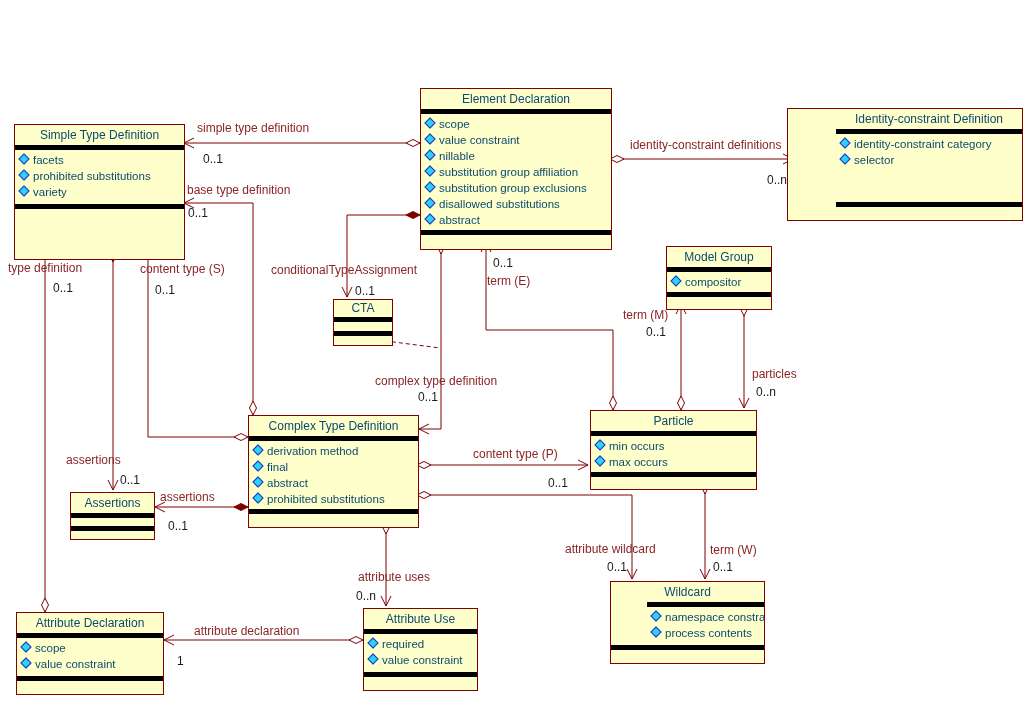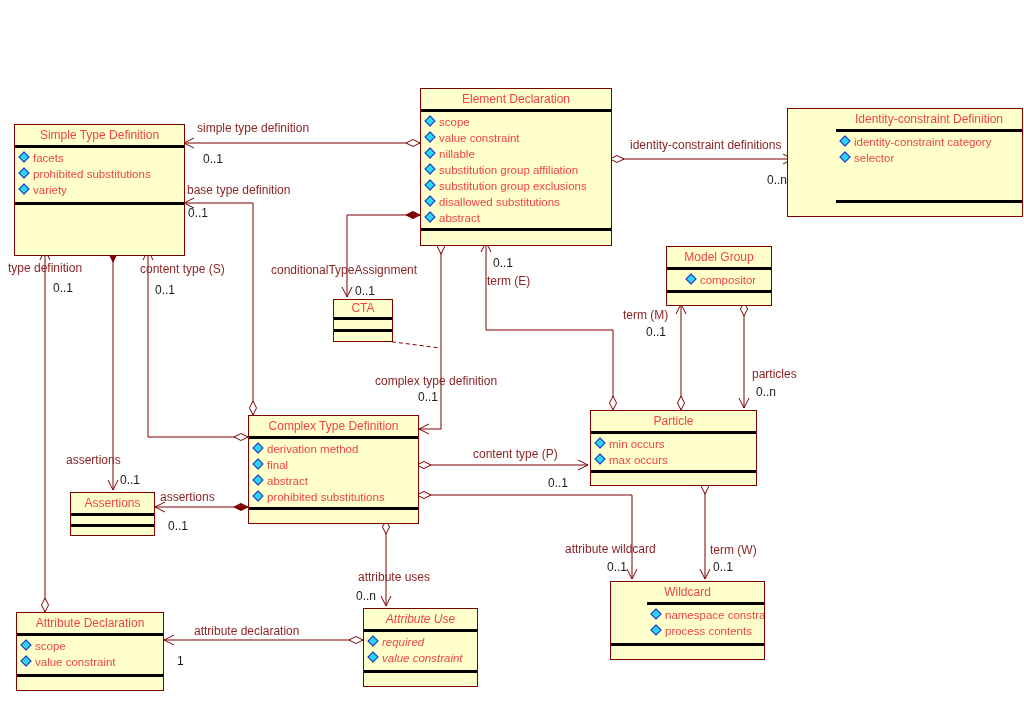--- a/index.html
+++ b/index.html
@@ -4,23 +4,23 @@
 <style>
   html,body{margin:0;padding:0;background:#ffffff;}
   #canvas{position:relative;width:1024px;height:720px;background:#ffffff;overflow:hidden;
           font-family:"Liberation Sans", sans-serif;}
   #edges{position:absolute;left:0;top:0;z-index:0;}
   .edge{fill:none;stroke:#7e0000;stroke-width:1;}
   .edge-dashed{fill:none;stroke:#7e0000;stroke-width:1;stroke-dasharray:4 3;}
   .ename{fill:#8b2525;font-size:12px;font-family:"Liberation Sans",sans-serif;}
   .emult{fill:#1a1a1a;font-size:12px;font-family:"Liberation Sans",sans-serif;}
   .uml-class{position:absolute;z-index:1;background:#ffffcc;border:1px solid #7e0000;
-             color:#ef4444;}
+             color:#0c4a6e;}
   .uml-title{font-size:12px;text-align:center;height:20px;line-height:20px;white-space:nowrap;overflow:hidden;}
-  .uml-sec{border-top:3px solid #000000;}
+  .uml-sec{border-top:5px solid #000000;}
   .uml-attrs{padding:2px 0;}
   .attr-row{height:16px;line-height:16px;font-size:11.5px;padding-left:3px;white-space:nowrap;overflow:hidden;}
   .attr-icon{display:inline-block;width:6px;height:6px;background:#2ad4ff;border:1px solid #2d2db4;
              transform:rotate(45deg);margin:0 5px 1px 2px;}
 </style>
 </head>
 <body>
 
 <div id="canvas">
 
@@ -142,21 +142,21 @@
   </div>
 
   <div class="uml-class" style="left:317px;top:299px;width:58px;margin-left:16px;">
     <div class="uml-title" style="height:17px;line-height:17px;">CTA</div>
     <div class="uml-sec" style="height:9px;"></div>
     <div class="uml-sec" style="height:9px;"></div>
   </div>
 
   <div class="uml-class" style="left:666px;top:246px;width:104px;">
     <div class="uml-title">Model Group</div>
-    <div class="uml-sec uml-attrs" style="height:16px;text-align:center;">
+    <div class="uml-sec uml-attrs" style="height:16px;">
       <div class="attr-row"><span class="attr-icon"></span><span>compositor</span></div>
     </div>
     <div class="uml-sec" style="height:12px;"></div>
   </div>
 
   <div class="uml-class" style="left:590px;top:410px;width:165px;">
     <div class="uml-title">Particle</div>
     <div class="uml-sec uml-attrs" style="height:32px;">
       <div class="attr-row"><span class="attr-icon"></span><span>min occurs</span></div>
       <div class="attr-row"><span class="attr-icon"></span><span>max occurs</span></div>
@@ -183,21 +183,21 @@
 
   <div class="uml-class" style="left:16px;top:612px;width:146px;">
     <div class="uml-title">Attribute Declaration</div>
     <div class="uml-sec uml-attrs" style="height:34px;">
       <div class="attr-row"><span class="attr-icon"></span><span>scope</span></div>
       <div class="attr-row"><span class="attr-icon"></span><span>value constraint</span></div>
     </div>
     <div class="uml-sec" style="height:13px;"></div>
   </div>
 
-  <div class="uml-class" style="left:363px;top:608px;width:113px;font-style:italic;">
+  <div class="uml-class" style="left:363px;top:608px;width:113px;">
     <div class="uml-title">Attribute Use</div>
     <div class="uml-sec uml-attrs" style="height:34px;">
       <div class="attr-row"><span class="attr-icon"></span><span>required</span></div>
       <div class="attr-row"><span class="attr-icon"></span><span>value constraint</span></div>
     </div>
     <div class="uml-sec" style="height:13px;"></div>
   </div>
 
   <div class="uml-class" style="left:610px;top:581px;width:153px;">
     <div class="uml-title">Wildcard</div>

